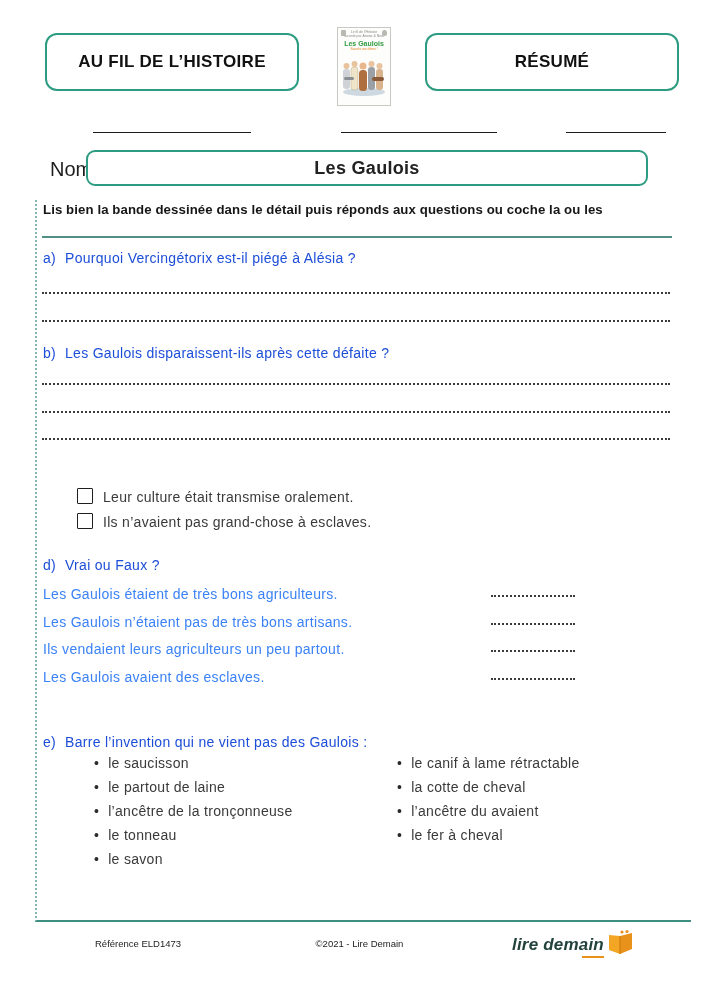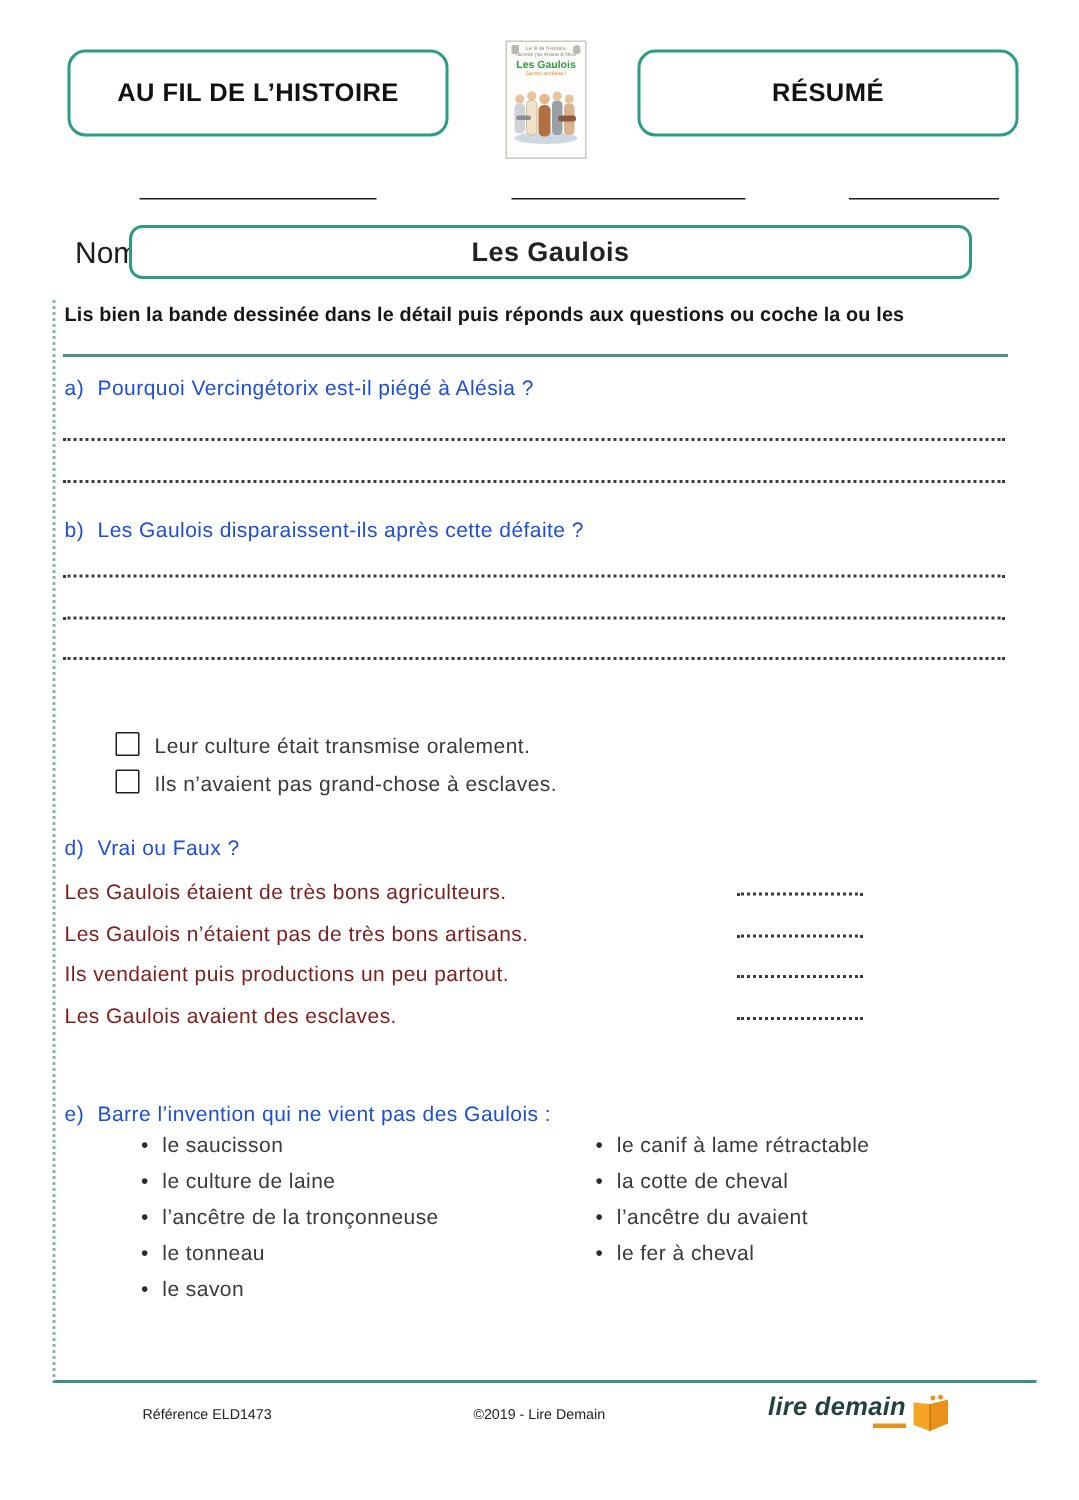--- a/index.html
+++ b/index.html
@@ -54,30 +54,30 @@
   .q{font-size:14px;color:#1d4ed8;letter-spacing:.3px;white-space:nowrap;}
   .q .qlabel{display:inline-block;width:22px;}
   .dots{left:5px;width:628px;border-top:2.6px dotted #3b3b3b;height:0;}
 
   .opt{left:40px;font-size:14px;color:#3a3a3a;letter-spacing:.3px;white-space:nowrap;}
   .opt .cb{
     display:inline-block;width:14px;height:14px;border:1.9px solid #1f1f1f;background:#fff;
     margin-right:10px;vertical-align:-2px;border-radius:1px;
   }
 
-  .stmt{left:6px;width:640px;font-size:14px;color:#7f1d1d;letter-spacing:.3px;white-space:nowrap;}
+  .stmt{left:6px;width:640px;font-size:14px;color:#3b82f6;letter-spacing:.3px;white-space:nowrap;}
   .stmt .vf-dots{position:absolute;left:448px;top:9px;width:84px;border-top:2.6px dotted #3b3b3b;height:0;}
 
   .bullet{font-size:14px;color:#3a3a3a;letter-spacing:.3px;white-space:nowrap;}
   .bullet::before{content:"•";margin-right:9px;color:#2b2b2b;}
 
   
   .foot-ref{position:absolute;left:95px;top:938px;font-size:9.5px;color:#222;}
   .foot-copy{position:absolute;left:50%;transform:translateX(-50%);top:938px;font-size:9.5px;color:#222;}
-  .logo{position:absolute;left:512px;top:928px;display:flex;align-items:flex-start;}
+  .logo{position:absolute;left:512px;top:928px;display:flex;align-items:flex-end;}
   .logo-text{font-size:17px;font-style:italic;font-weight:bold;color:#23423c;letter-spacing:.2px;line-height:20px;}
   .logo-sub{display:block;height:2.5px;width:22px;background:#e8921b;margin:1px 0 0 auto;}
   .logo svg{margin-left:2px;}
 </style>
 </head>
 <body>
 
 <div class="hdr-box hdr-left">
   <span>AU FIL DE L’HISTOIRE</span>
 </div>
@@ -151,42 +151,42 @@
   <div class="q" style="left:6px;top:357px">
     <span class="qlabel">d)</span><span>Vrai ou Faux ?</span>
   </div>
   <div class="stmt" style="top:386px">
     <span>Les Gaulois étaient de très bons agriculteurs.</span><span class="vf-dots"></span>
   </div>
   <div class="stmt" style="top:414px">
     <span>Les Gaulois n’étaient pas de très bons artisans.</span><span class="vf-dots"></span>
   </div>
   <div class="stmt" style="top:441px">
-    <span>Ils vendaient puis productions un peu partout.</span><span class="vf-dots"></span>
+    <span>Ils vendaient leurs agriculteurs un peu partout.</span><span class="vf-dots"></span>
   </div>
   <div class="stmt" style="top:469px">
     <span>Les Gaulois avaient des esclaves.</span><span class="vf-dots"></span>
   </div>
 
   <div class="q" style="left:6px;top:534px">
     <span class="qlabel">e)</span><span>Barre l’invention qui ne vient pas des Gaulois :</span>
   </div>
   <div class="bullet" style="left:57px;top:555px"><span>le saucisson</span></div>
-  <div class="bullet" style="left:57px;top:579px"><span>le culture de laine</span></div>
+  <div class="bullet" style="left:57px;top:579px"><span>le partout de laine</span></div>
   <div class="bullet" style="left:57px;top:603px"><span>l’ancêtre de la tronçonneuse</span></div>
   <div class="bullet" style="left:57px;top:627px"><span>le tonneau</span></div>
   <div class="bullet" style="left:57px;top:651px"><span>le savon</span></div>
   <div class="bullet" style="left:360px;top:555px"><span>le canif à lame rétractable</span></div>
   <div class="bullet" style="left:360px;top:579px"><span>la cotte de cheval</span></div>
   <div class="bullet" style="left:360px;top:603px"><span>l’ancêtre du avaient</span></div>
   <div class="bullet" style="left:360px;top:627px"><span>le fer à cheval</span></div>
 </div>
 
 <div class="foot-ref">Référence ELD1473</div>
-<div class="foot-copy">©2019 - Lire Demain</div>
+<div class="foot-copy">©2021 - Lire Demain</div>
 <div class="logo">
   <span>
     <span class="logo-text">lire demain</span>
     <span class="logo-sub"></span>
   </span>
   <svg width="30" height="30" viewBox="0 0 30 30">
     <circle cx="16" cy="4" r="1.6" fill="#e8921b"></circle>
     <circle cx="21" cy="3.5" r="1.6" fill="#e8921b"></circle>
     <path d="M14 8 L14 26 L3 22 L3 7 Z" fill="#f3a623"></path>
     <path d="M14 8 L14 26 L26 21 L26 5 Z" fill="#e8921b"></path>

